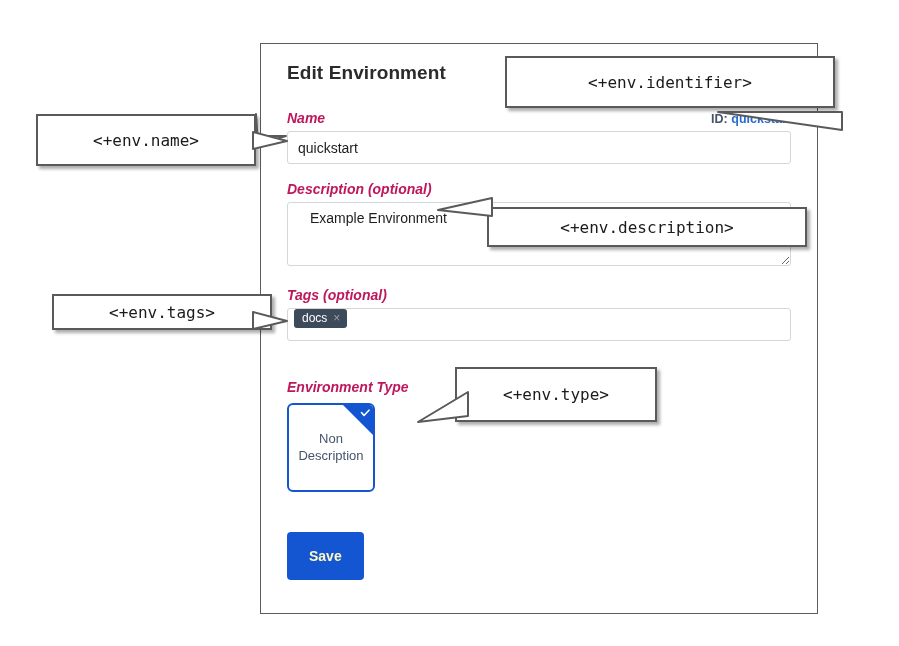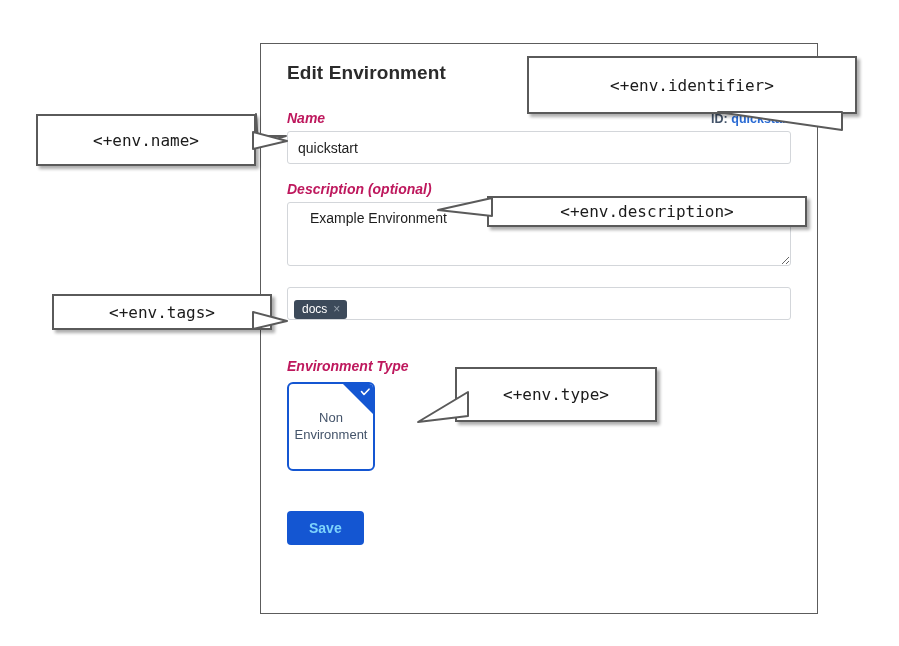--- a/index.html
+++ b/index.html
@@ -94,21 +94,21 @@
 
   
   .tags-box {
     width: 100%;
     height: 33px;
     box-sizing: border-box;
     border: 1px solid #d3d6da;
     border-radius: 3px;
     background: #ffffff;
     display: flex;
-    align-items: flex-end;
+    align-items: flex-start;
     padding: 0 6px;
   }
   .tag-chip {
     display: inline-flex;
     align-items: center;
     gap: 6px;
     background: #3c4a5a;
     color: #ffffff;
     font-size: 12px;
     border-radius: 3px;
@@ -159,27 +159,27 @@
     height: 30px;
     overflow: hidden;
     border-top-right-radius: 4px;
   }
   .corner-check svg { display: block; }
 
   
   #save-button {
     margin-top: 40px;
     background: #1456d2;
-    color: #7dd3fc;
+    color: #fef9c3;
     border: none;
     border-radius: 4px;
     font-family: "Liberation Sans", sans-serif;
     font-size: 14px;
     font-weight: bold;
-    padding: 9px 22px;
+    padding: 16px 22px;
     cursor: pointer;
   }
 
   
   .callout {
     position: absolute;
     background: #ffffff;
     border: 2px solid #5a5a5a;
     box-shadow: 3px 3px 3px rgba(0,0,0,0.32);
     font-family: "DejaVu Sans Mono", monospace;
@@ -192,22 +192,22 @@
     z-index: 5;
   }
   .tail {
     position: absolute;
     z-index: 6;
     overflow: visible;
   }
 
   #callout-name      { left: 36px;  top: 114px; width: 220px; height: 52px; }
   #callout-tags      { left: 52px;  top: 294px; width: 220px; height: 36px; }
-  #callout-identifier{ left: 527px; top: 56px;  width: 330px; height: 58px; }
-  #callout-description{ left: 487px; top: 196px; width: 320px; height: 31px; }
+  #callout-identifier{ left: 505px; top: 56px;  width: 330px; height: 52px; }
+  #callout-description{ left: 487px; top: 207px; width: 320px; height: 40px; }
   #callout-type      { left: 455px; top: 367px; width: 202px; height: 55px; }
 </style>
 </head>
 <body>
 
 <div id="edit-card">
   <div class="card-inner">
 
     <div id="card-title">Edit Environment</div>
 
@@ -226,36 +226,39 @@
     
     <div class="field-block">
       <div class="field-label-row">
         <span class="field-label">Description (optional)</span>
       </div>
       <textarea class="text-area" style="">Example Environment</textarea>
     </div>
 
     
     <div class="field-block">
+      <div class="field-label-row">
+        <span class="field-label">Tags (optional)</span>
+      </div>
       <div class="tags-box">
         <span class="tag-chip">
           <span>docs</span>
           <span class="tag-x">×</span>
         </span>
       </div>
     </div>
 
     
     <div id="env-type-section">
       <div class="field-label">Environment Type</div>
       <div class="type-cards">
 
 
         <div class="type-card selected">
-          <span>Non Environment</span>
+          <span>Non Description</span>
           <span class="corner-check">
             <svg width="30" height="30" viewBox="0 0 30 30">
               <path d="M30 0 L30 30 L0 0 Z" fill="#1456d2"></path>
               <path d="M18.5 7.5 L21 10.5 L26 5.2" stroke="#ffffff" stroke-width="1.6" fill="none" stroke-linecap="round" stroke-linejoin="round"></path>
             </svg>
           </span>
         </div>
 
       </div>
     </div>

